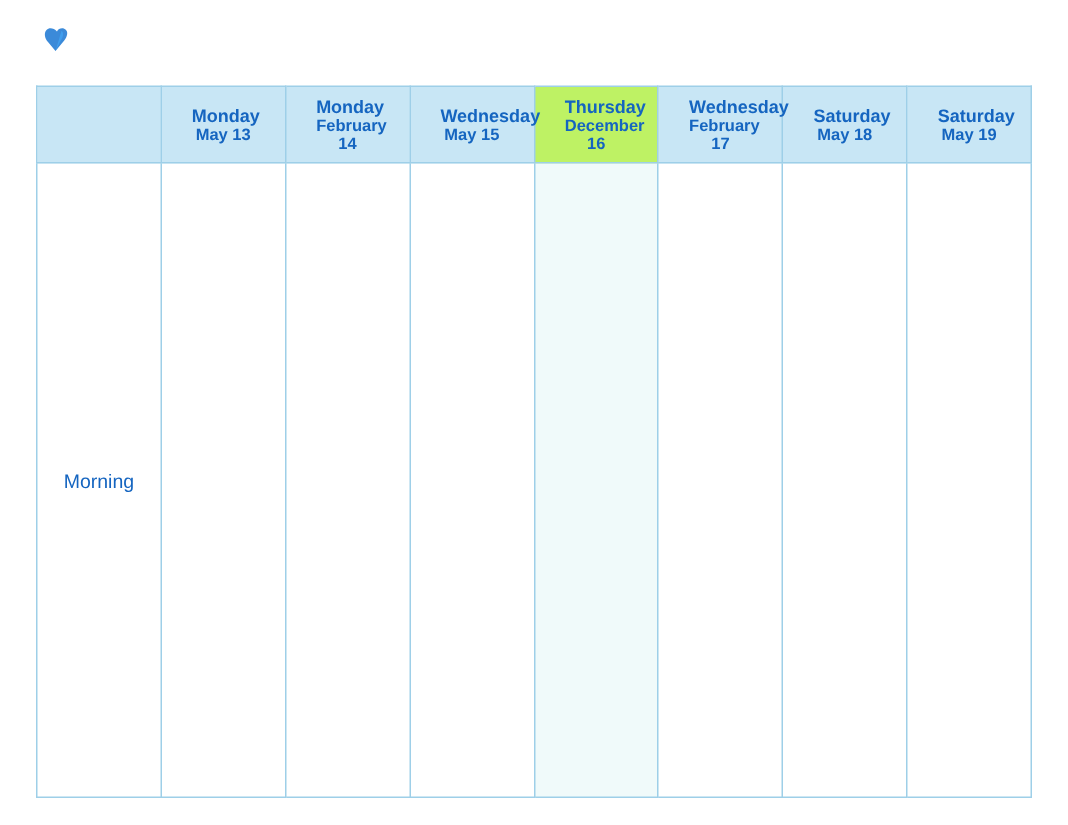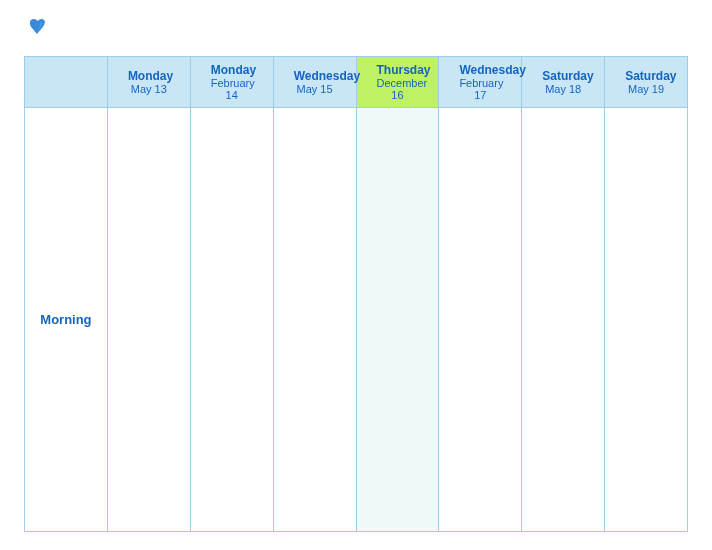--- a/index.html
+++ b/index.html
@@ -87,34 +87,34 @@
 
     .calendar-table thead th .day-name {
       font-size: 12px;
       font-weight: bold;
       color: #1565C0;
       display: block;
     }
 
     .calendar-table thead th .day-date {
       font-size: 11px;
-      font-weight: normal;
+      font-weight: bold;
       color: #1565C0;
       display: block;
     }
 
     .calendar-table thead th.highlighted {
       background-color: #bef264;
     }
 
     .row-header {
       background-color: #e8f4fb;
       color: #1565C0;
       font-size: 13px;
-      font-weight: bold;
+      font-weight: normal;
       width: 90px;
       padding: 10px 6px;
     }
 
     .calendar-table tbody tr {
       height: 120px;
     }
 
     .calendar-table tbody td {
       background: #fff;

